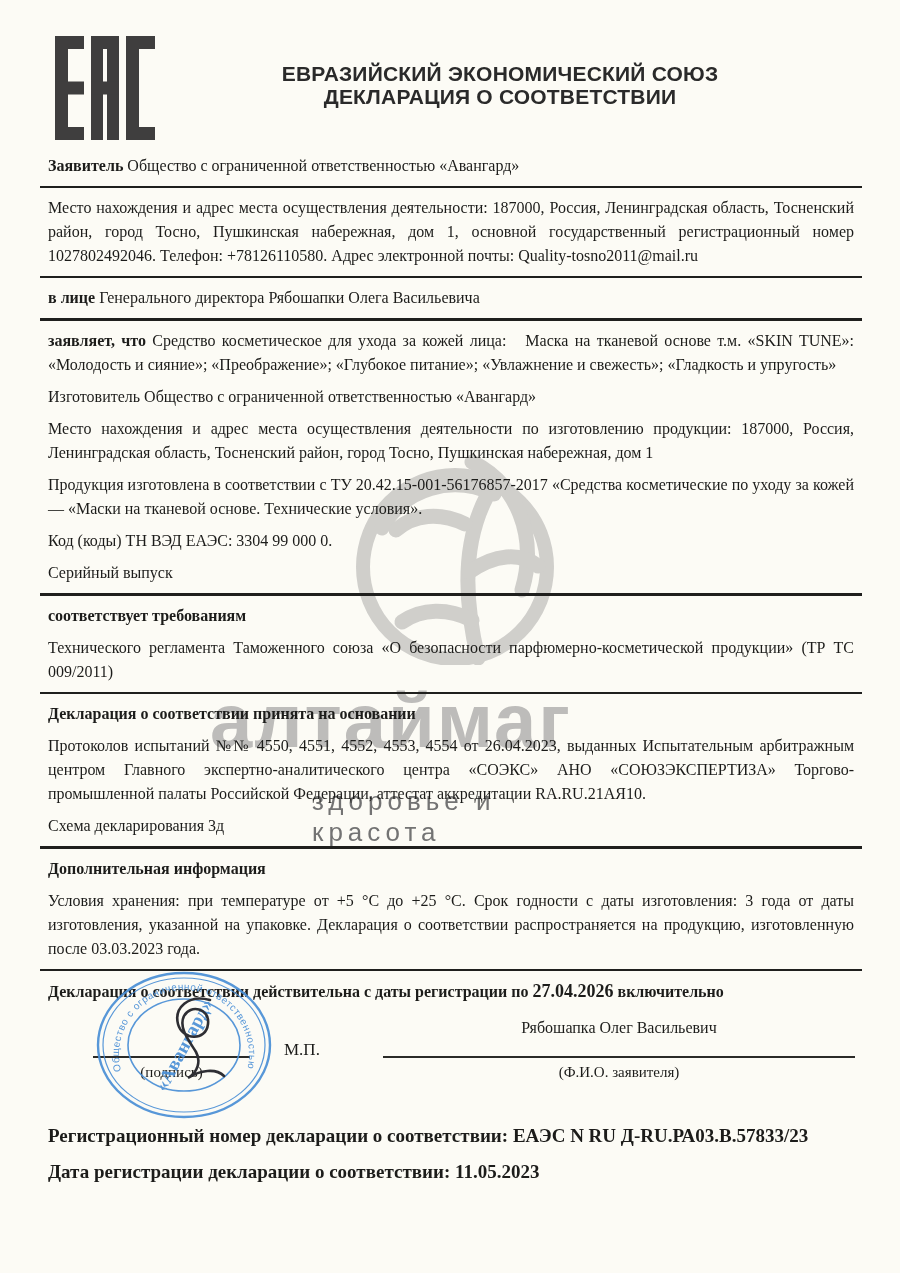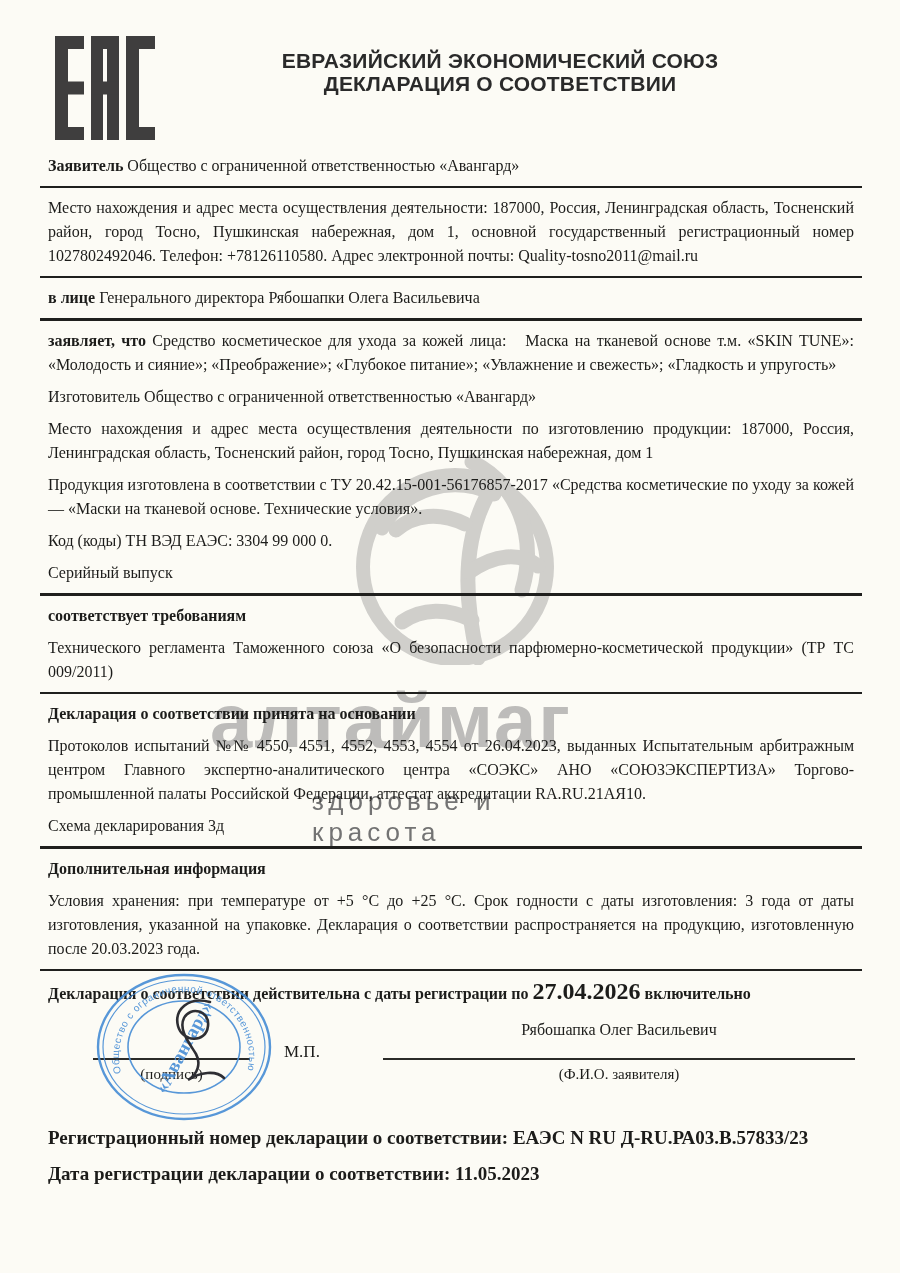--- a/index.html
+++ b/index.html
@@ -9,21 +9,21 @@
     width:900px;height:1273px;
     margin:0 auto;
     background:#fcfbf5;
     overflow:hidden;
     font-family:"Liberation Serif", serif;
     color:#1c1c1a;
   }
   
   .eac-logo{position:absolute;left:55px;top:36px;z-index:2;}
   .doc-title{
-    position:absolute;left:100px;top:49px;width:800px;
+    position:absolute;left:100px;top:62px;width:800px;
     text-align:center;z-index:2;
     font-family:"Liberation Sans", sans-serif;
     font-weight:bold;font-size:21px;line-height:23px;
     color:#2a2a2a;letter-spacing:0.2px;
   }
   
   .wm{position:absolute;z-index:0;pointer-events:none;}
   .wm-brand{
     left:210px;top:682px;width:490px;
     font-family:Liberation Sans, sans-serif;
@@ -41,21 +41,21 @@
     position:relative;z-index:1;
     padding:146px 38px 0 40px;
     font-size:16px;line-height:24px;
   }
   .content p{margin:8px;}
   .j{text-align:justify;}
   .b{font-weight:bold;}
   .rule{border:none;border-top:2px solid #1f1f1d;margin:2px 0;}
   .rule.thick{border-top-width:3px;}
   .validity{margin-top:16px;font-weight:bold;}
-  .validity .vdate{font-size:24px;}
+  .validity .vdate{font-size:18px;}
   .regline{font-weight:bold;font-size:19px;line-height:28px;}
   .regline:first-of-type{margin-top:16px;}
   
   .sig-block{position:relative;height:102px;margin-top:4px;}
   .sig-line{position:absolute;border-bottom:2px solid #2b2b28;height:0;z-index:1;}
   .sig-line.left{left:53px;width:157px;top:44px;}
   .sig-line.right{left:343px;width:472px;top:44px;}
   .sig-caption{position:absolute;text-align:center;font-size:15px;top:48px;}
   .sig-caption.left{left:53px;width:157px;}
   .sig-caption.right{left:343px;width:472px;}
@@ -130,21 +130,21 @@
     <p class="b">соответствует требованиям</p>
     <p class="j">Технического регламента Таможенного союза «О безопасности парфюмерно-косметической продукции» (ТР ТС 009/2011)</p>
     <hr class="rule">
 
     <p class="b">Декларация о соответствии принята на основании</p>
     <p class="j">Протоколов испытаний №№ 4550, 4551, 4552, 4553, 4554 от 26.04.2023, выданных Испытательным арбитражным центром Главного экспертно-аналитического центра «СОЭКС» АНО «СОЮЗЭКСПЕРТИЗА» Торгово-промышленной палаты Российской Федерации, аттестат аккредитации RA.RU.21АЯ10.</p>
     <p>Схема декларирования 3д</p>
     <hr class="rule thick">
 
     <p class="b">Дополнительная информация</p>
-    <p class="j">Условия хранения: при температуре от +5 °С до +25 °С. Срок годности с даты изготовления: 3 года от даты изготовления, указанной на упаковке. Декларация о соответствии распространяется на продукцию, изготовленную после 20.03.2023 года.</p>
+    <p class="j">Условия хранения: при температуре от +5 °С до +25 °С. Срок годности с даты изготовления: 3 года от даты изготовления, указанной на упаковке. Декларация о соответствии распространяется на продукцию, изготовленную после 03.03.2023 года.</p>
     <hr class="rule">
 
     <p class="validity"><span>Декларация о соответствии действительна с даты регистрации по</span> <span class="vdate">27.04.2026</span> <span>включительно</span></p>
 
     <div class="sig-block">
 
       <svg class="stamp" width="178" height="150" viewBox="0 0 178 150">
         <defs>
           <path id="rimPath" d="M 26 101 A 65 65 0 1 1 152 101"></path>
         </defs>

